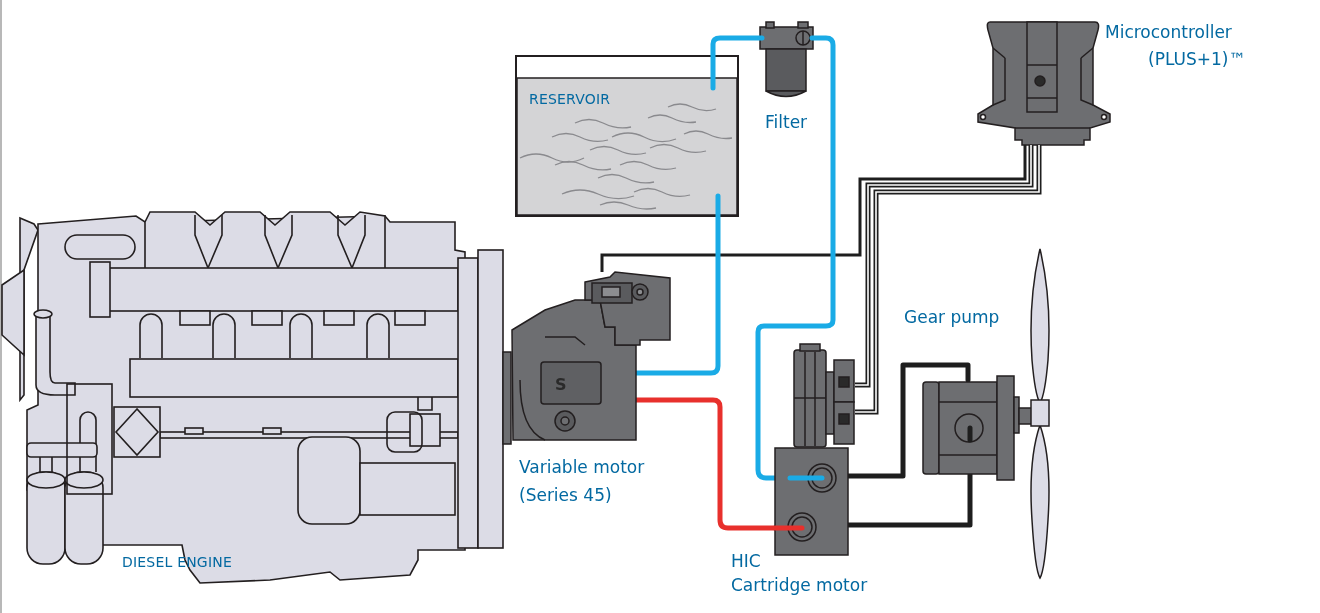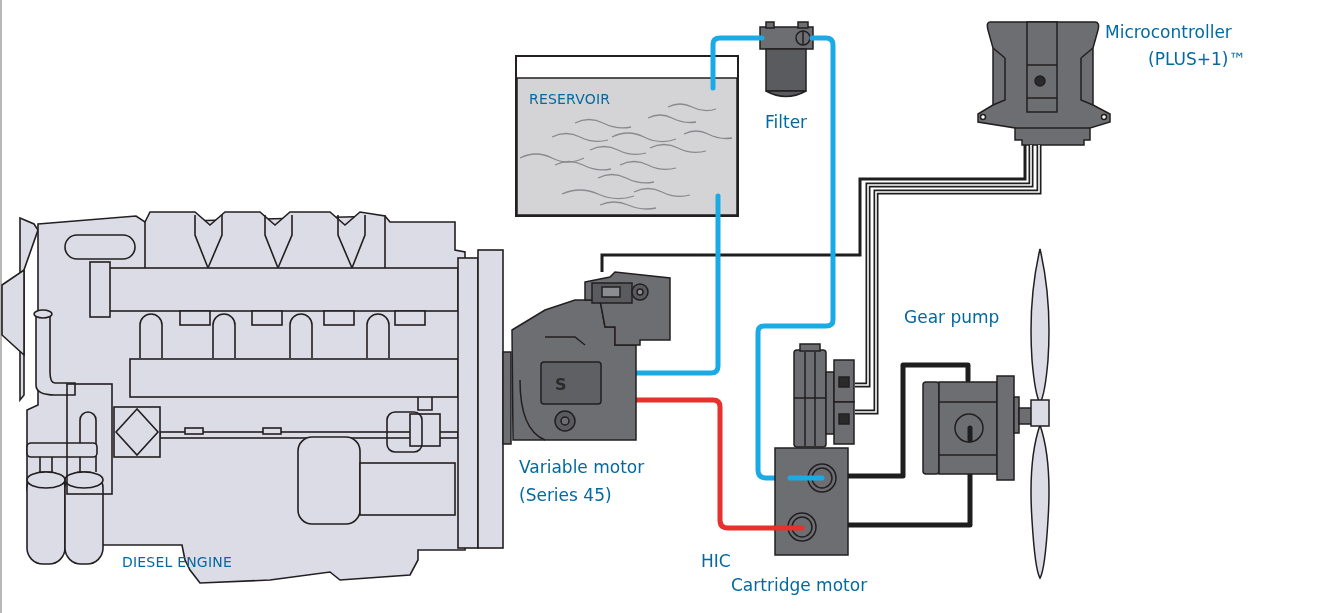--- a/index.html
+++ b/index.html
@@ -206,15 +206,15 @@
   </g>
 </svg>
 
 <div class="lbl lbl-upper" style="left:122px; top:507px;margin-top:44px;">DIESEL ENGINE</div>
 <div class="lbl lbl-upper" style="left:529px; top:88px;">RESERVOIR</div>
 <div class="lbl" style="left:765px; top:111px;">Filter</div>
 <div class="lbl" style="left:1105px; top:21px;">Microcontroller</div>
 <div class="lbl" style="left:1148px; top:48px;">(PLUS+1)™</div>
 <div class="lbl" style="left:519px; top:456px;">Variable motor</div>
 <div class="lbl" style="left:519px; top:484px;">(Series 45)</div>
-<div class="lbl" style="left:701px; top:550px;">HIC</div>
+<div class="lbl" style="left:731px; top:550px;">HIC</div>
 <div class="lbl" style="left:731px; top:574px;">Cartridge motor</div>
 <div class="lbl" style="left:904px; top:306px;">Gear pump</div>
 
 </body></html>

